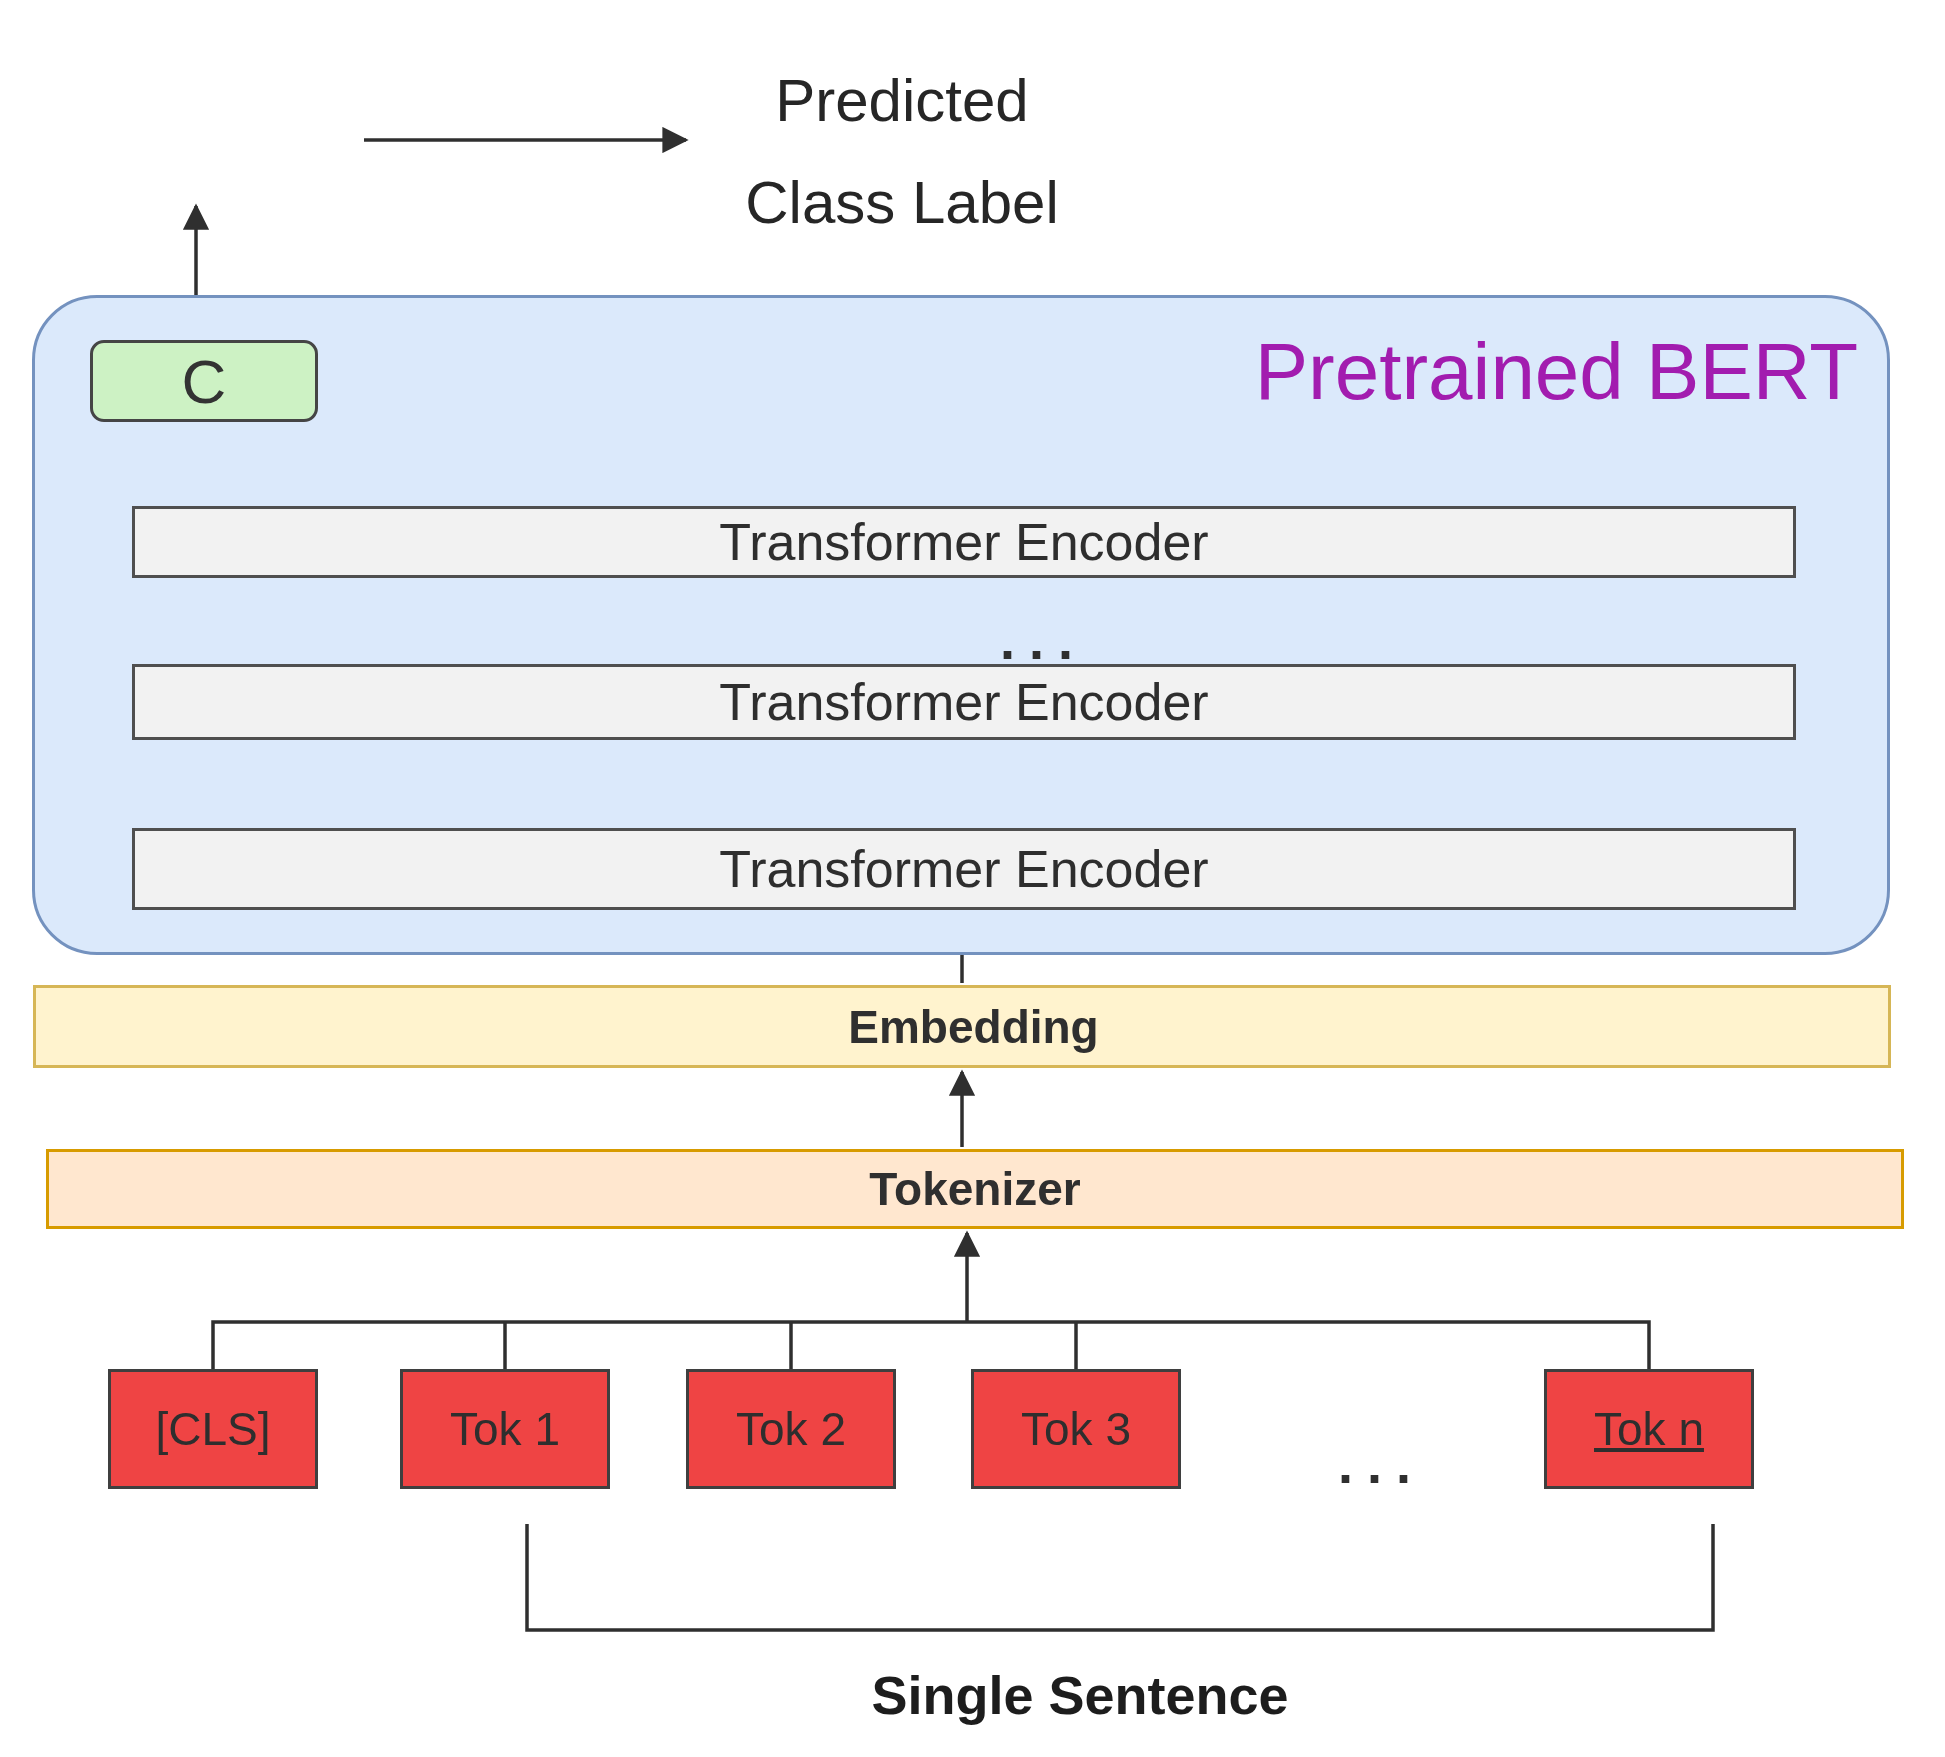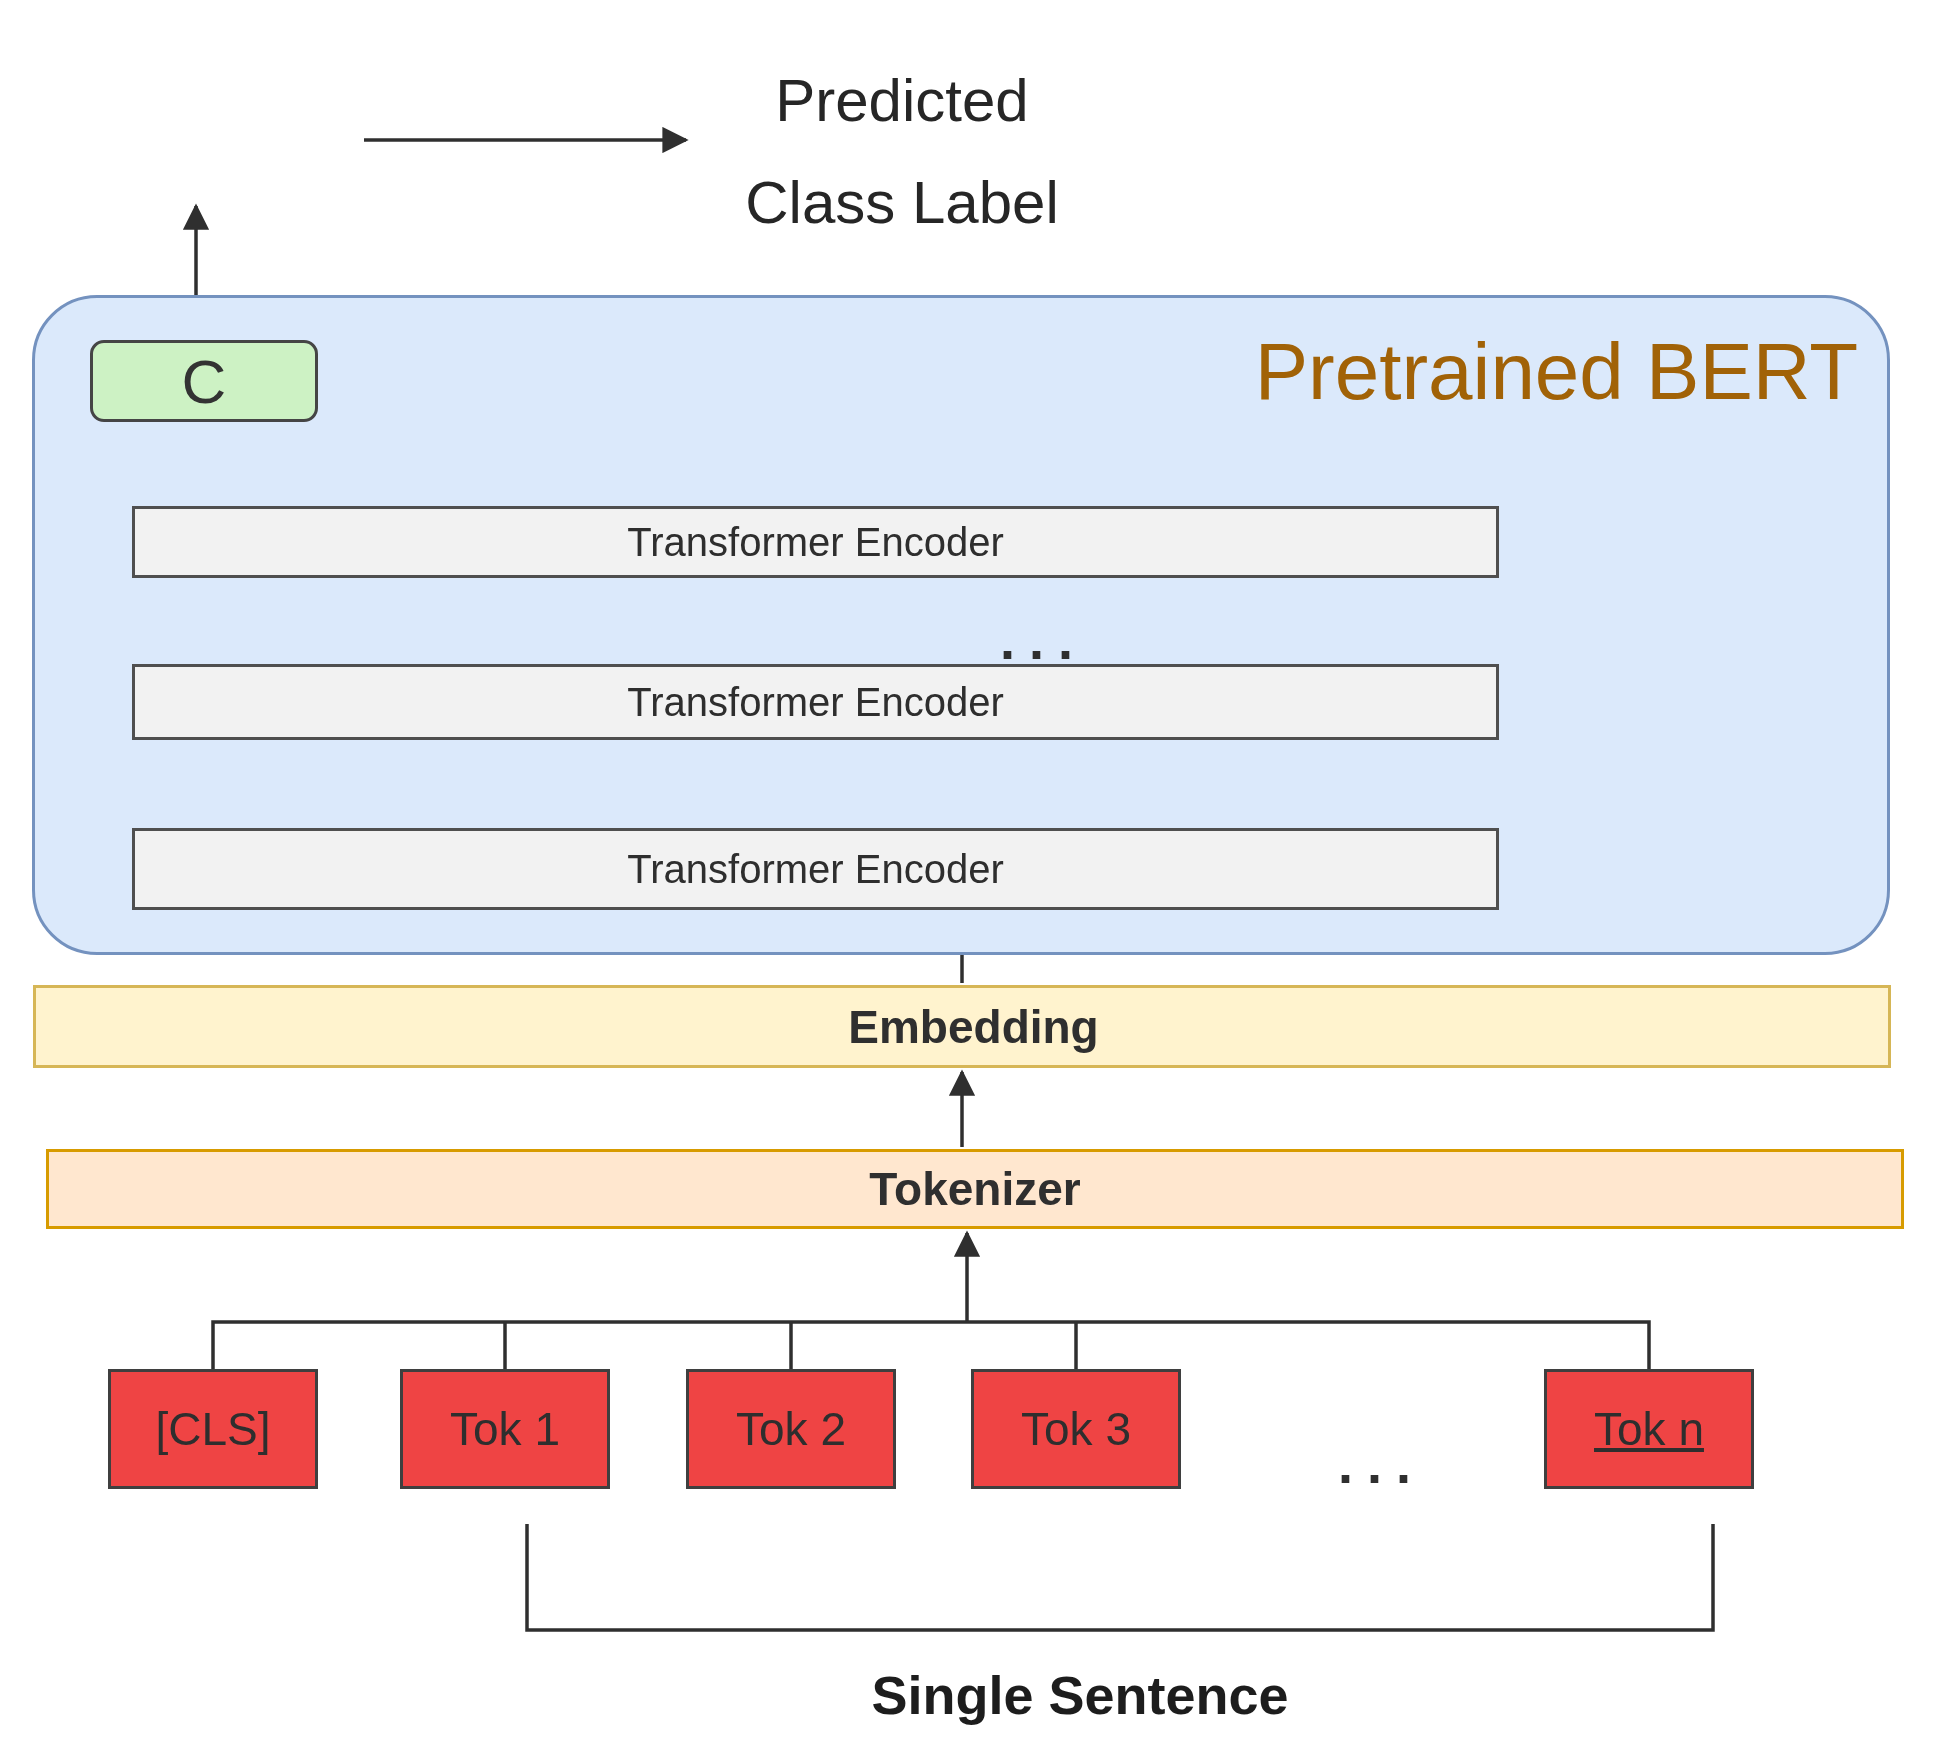--- a/index.html
+++ b/index.html
@@ -16,31 +16,31 @@
   .pred-label{
     position:absolute;left:602px;top:50px;width:600px;
     text-align:center;font-size:60px;line-height:102px;color:#262626;
   }
   .bert{
     position:absolute;left:32px;top:295px;width:1858px;height:660px;box-sizing:border-box;
     background:#dbe9fb;border:3px solid #7492bf;border-radius:65px;
   }
   .bert-title{
     position:absolute;right:87px;top:326px;width:900px;
-    text-align:right;font-size:80px;color:#a16207;
+    text-align:right;font-size:80px;color:#a21caf;
   }
   .cbox{
     left:90px;top:340px;width:228px;height:82px;
     background:#cdf2c4;border:3px solid #454545;border-radius:14px;
     font-size:62px;color:#333;
   }
   .enc{
-    left:132px;width:1367px;
+    left:132px;width:1664px;
     background:#f2f2f2;border:3px solid #4f4f4f;
-    font-size:40px;color:#2e2e2e;
+    font-size:52px;color:#2e2e2e;
   }
   .enc1{top:506px;height:72px;}
   .enc2{top:664px;height:76px;}
   .enc3{top:828px;height:82px;}
   .bar{
     left:33px;width:1858px;
     font-size:46px;font-weight:bold;color:#2f2f2f;
   }
   .embedding{top:985px;height:83px;background:#fff3ce;border:3px solid #d6b656;padding-left:23px;}
   .tokenizer{top:1149px;height:80px;background:#ffe7cf;border:3px solid #d79b00;margin-left:13px;}

